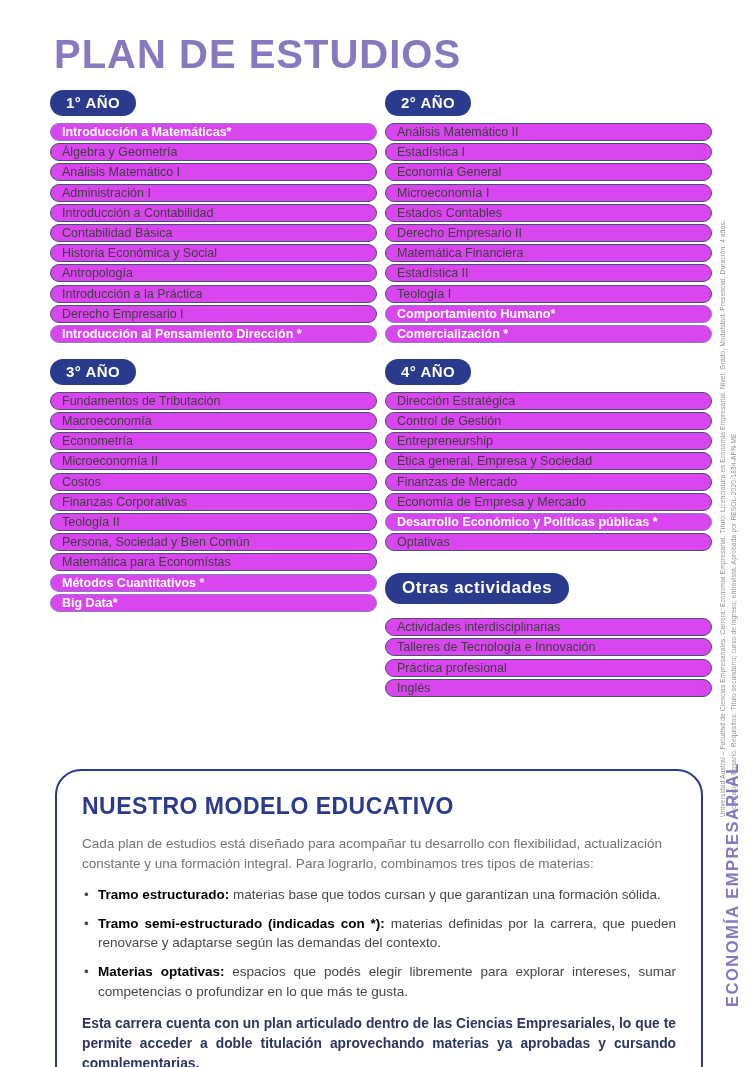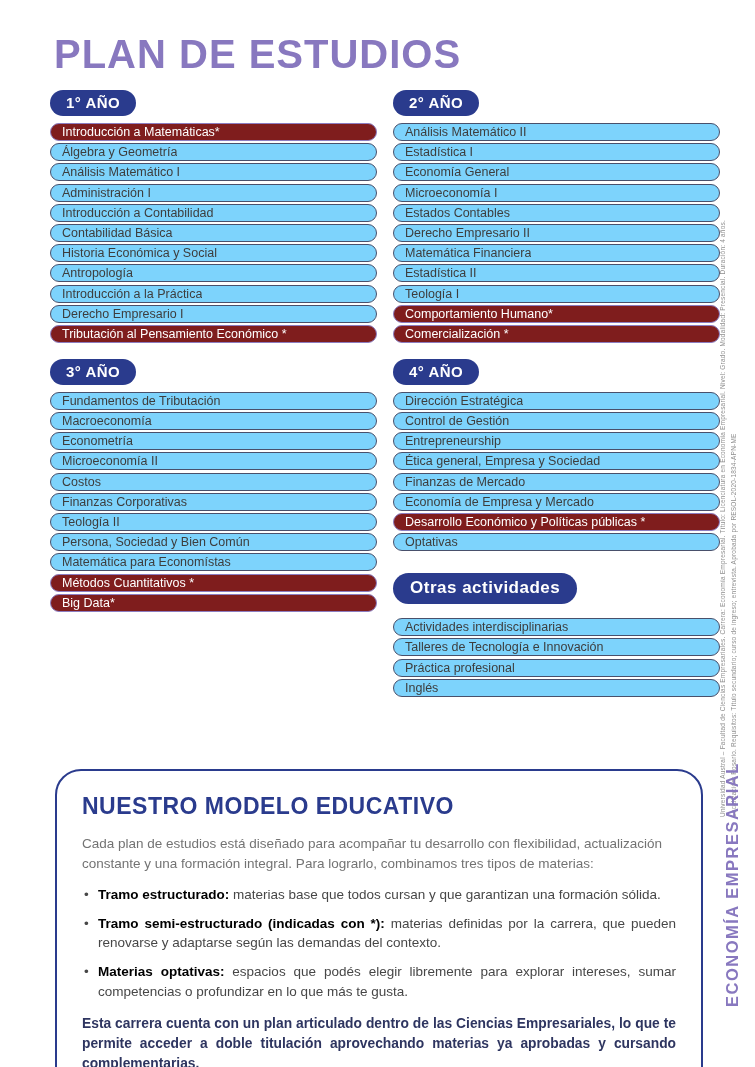--- a/index.html
+++ b/index.html
@@ -19,21 +19,21 @@
     font-weight:800;
     letter-spacing:1px;
     color:#8878bf;
     line-height:1;
     margin:0 0 16px 4px;
   }
 
   .grid {
     display:grid;
     grid-template-columns:327px 327px;
-    column-gap:16px;
+    column-gap:8px;
     align-items:start;
   }
 
   .section { margin-bottom:16px; }
   .year-pill {
     display:inline-block;
     background:#2a3b8d;
     color:#ffffff;
     font-weight:700;
     font-size:15px;
@@ -49,31 +49,32 @@
     margin-bottom:14px;
   }
   .course {
     height:18px;
     border:1px solid #49506b;
     border-radius:10px;
     display:flex;
     align-items:center;
     padding:0 11px;
     margin-bottom:2.2px;
-    background:#7dd3fc;
+    background:#d946ef;
   }
   .course .course-label {
     font-size:12.5px;
     color:#3d3d3d;
     white-space:nowrap;
     overflow:hidden;
   }
   .course.highlight {
-    background:#7f1d1d;
+    background:#d946ef;
     border-color:#8c7dc1;
+    font-weight:bold;
   }
   .course.highlight .course-label { color:#ffffff; }
 
   .section.other { margin-top:22px; }
 
   .model-box {
     margin:56px 0 0 5px;
     width:648px;
     border:2px solid #2a3b8d;
     border-radius:26px;
@@ -192,21 +193,21 @@
 
               <div class="course">
                 <span class="course-label">Introducción a la Práctica</span>
               </div>
 
               <div class="course">
                 <span class="course-label">Derecho Empresario I</span>
               </div>
 
               <div class="course highlight">
-                <span class="course-label">Tributación al Pensamiento Económico *</span>
+                <span class="course-label">Introducción al Pensamiento Dirección *</span>
               </div>
             </div>
         </div>
 
         <div class="section">
           <div class="year-pill">3° AÑO</div>
           <div class="course-list">
 
               <div class="course">
                 <span class="course-label">Fundamentos de Tributación</span>

